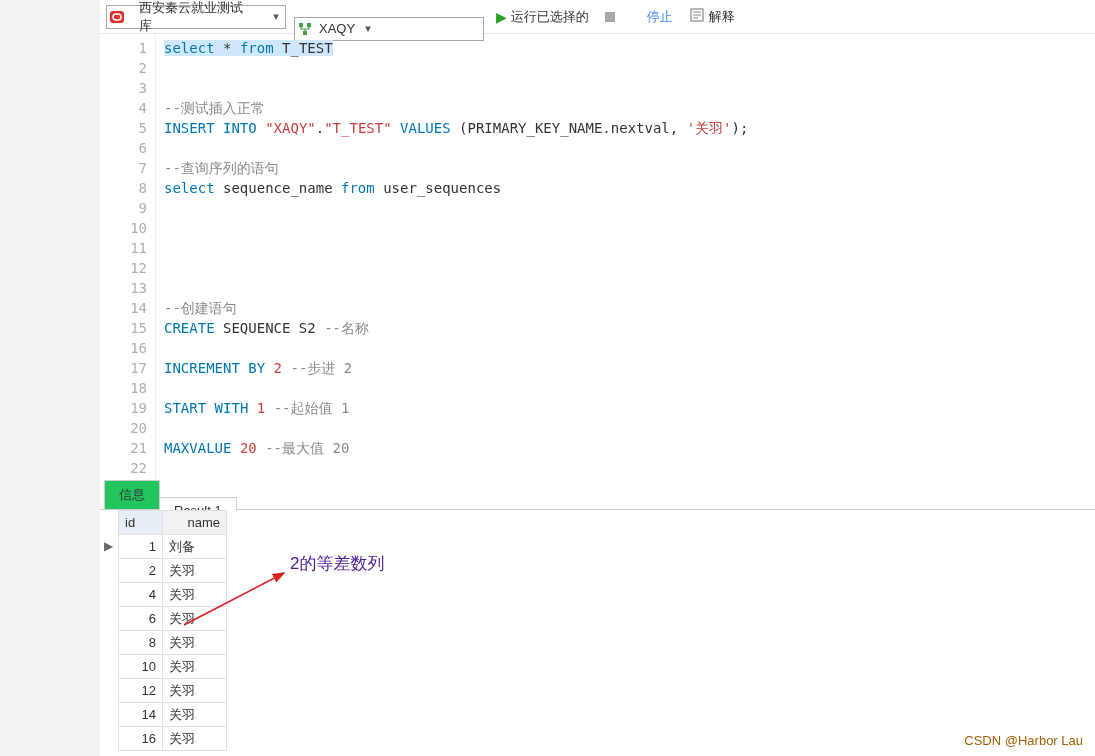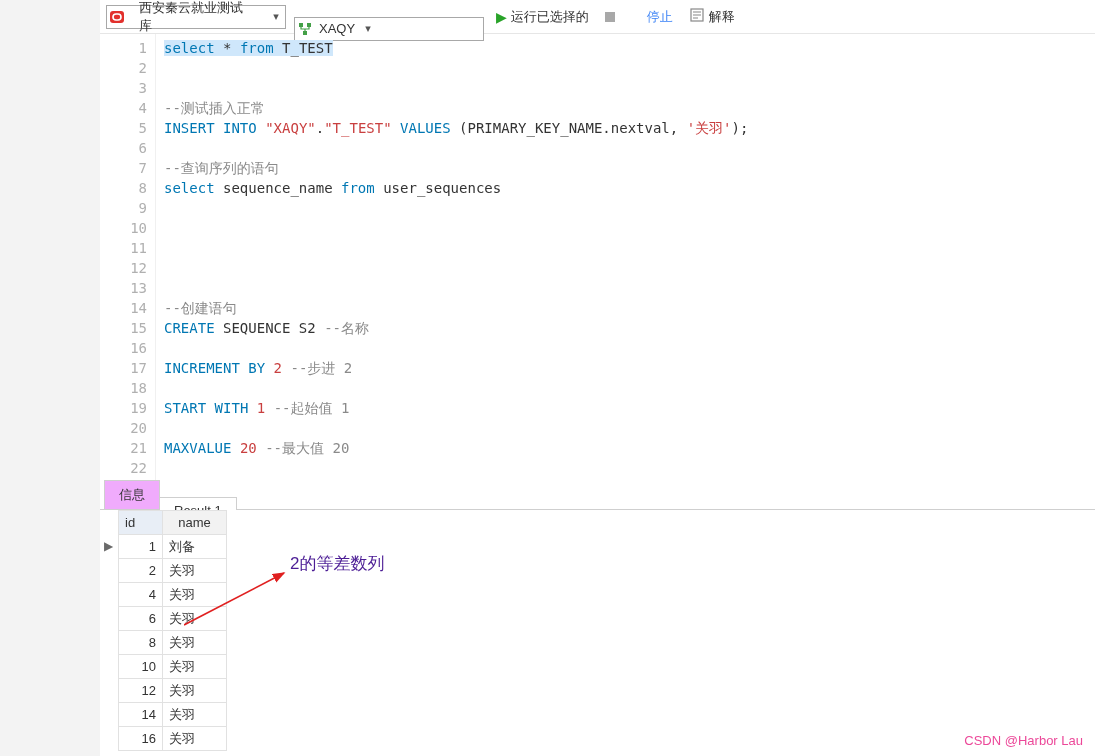--- a/index.html
+++ b/index.html
@@ -25,35 +25,35 @@
   .gutter { width:56px; background:#fff; text-align:right; padding:4px 8px 4px 0; font-family:Consolas,Menlo,monospace; font-size:14px; color:#b0b0b0; line-height:20px; border-right:1px solid #f0f0f0; }
   .code { flex:1; padding:4px 8px; font-family:Consolas,Menlo,monospace; font-size:14px; line-height:20px; white-space:pre; }
   .kw { color:#0077b3; }
   .str { color:#c93f3f; }
   .num { color:#c93f3f; }
   .cmt { color:#8a8a8a; }
   .id { color:#333; }
   .hl { background:#cfe7fb; }
   
   .tabs { display:flex; height:30px; align-items:end; border-bottom:1px solid #cfcfcf; background:#fff; padding-left:4px; }
-  .tab { padding:5px 14px; border:1px solid #cfcfcf; border-bottom:none; background:#f0abfc; font-size:13px; cursor:pointer; margin-right:-1px; }
+  .tab { padding:5px 14px; border:1px solid #cfcfcf; border-bottom:none; background:#22c55e; font-size:13px; cursor:pointer; margin-right:-1px; }
   .tab.active { background:#fff; border-bottom:1px solid #fff; position:relative; top:15px; }
   
   .results { flex:1 1 auto; overflow:hidden; position:relative; background:#fff; }
   .grid { position:absolute; left:18px; top:0; border-collapse:collapse; font-size:13px; }
   .grid th, .grid td { border:1px solid #e1e1e1; height:24px; padding:0 6px; }
-  .grid th { background:#f2f2f2; font-weight:normal; text-align:center; color:#333; }
+  .grid th { background:#f2f2f2; font-weight:normal; text-align:right; color:#333; }
   .grid th.idcol { width:44px; text-align:left; background:#e8eef6; }
   .grid td.idcol { width:44px; text-align:right; }
   .grid .namecol { width:64px; }
   .rowmarker { position:absolute; left:4px; top:29px; color:#6a6a6a; font-size:12px; }
   
   .annot { position:absolute; left:290px; top:552px; color:#4c1d95; font-size:17px; font-weight:500; }
   .arrow-svg { position:absolute; left:184px; top:570px; pointer-events:none; }
-  .watermark { position:absolute; right:12px; bottom:8px; color:#ec4899; font-size:13px;margin-top:28px; }
+  .watermark { position:absolute; right:12px; bottom:8px; color:#a16207; font-size:13px;margin-top:28px; }
 </style>
 </head>
 <body>
 
 <div class="app">
   <div class="left-gutter"></div>
   <div class="main">
 
     <div class="toolbar">
       <div class="combo db">

